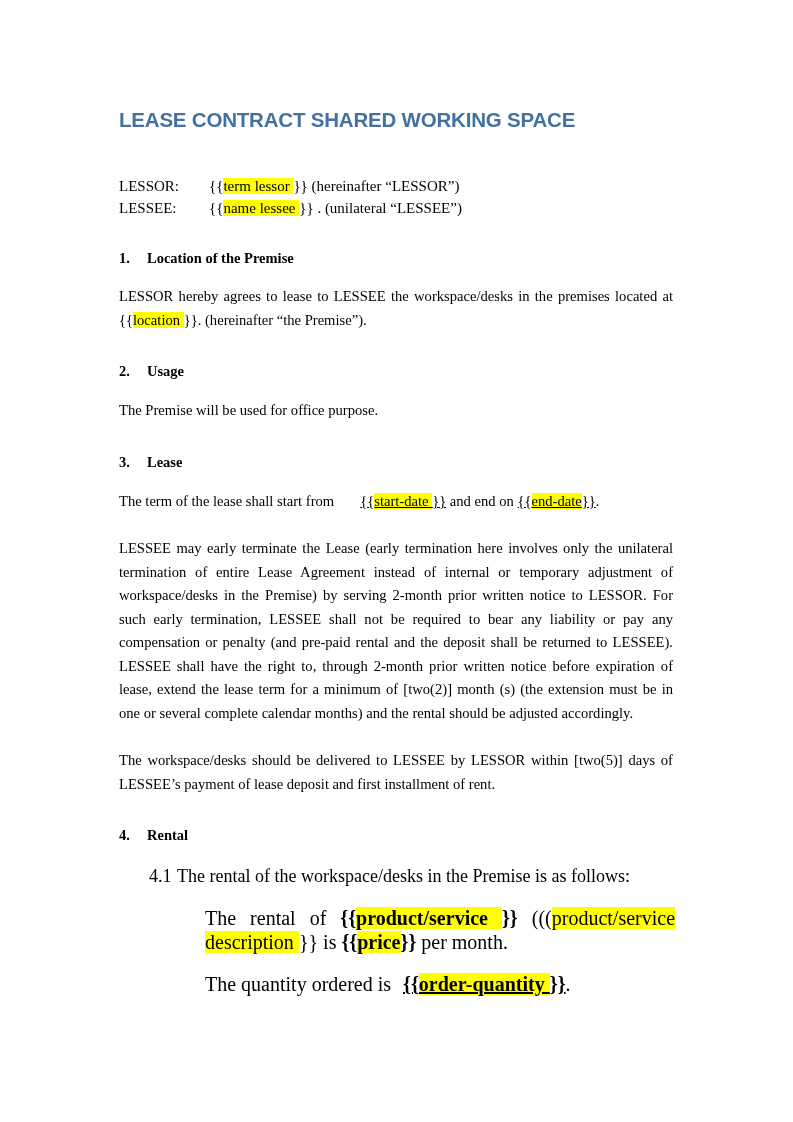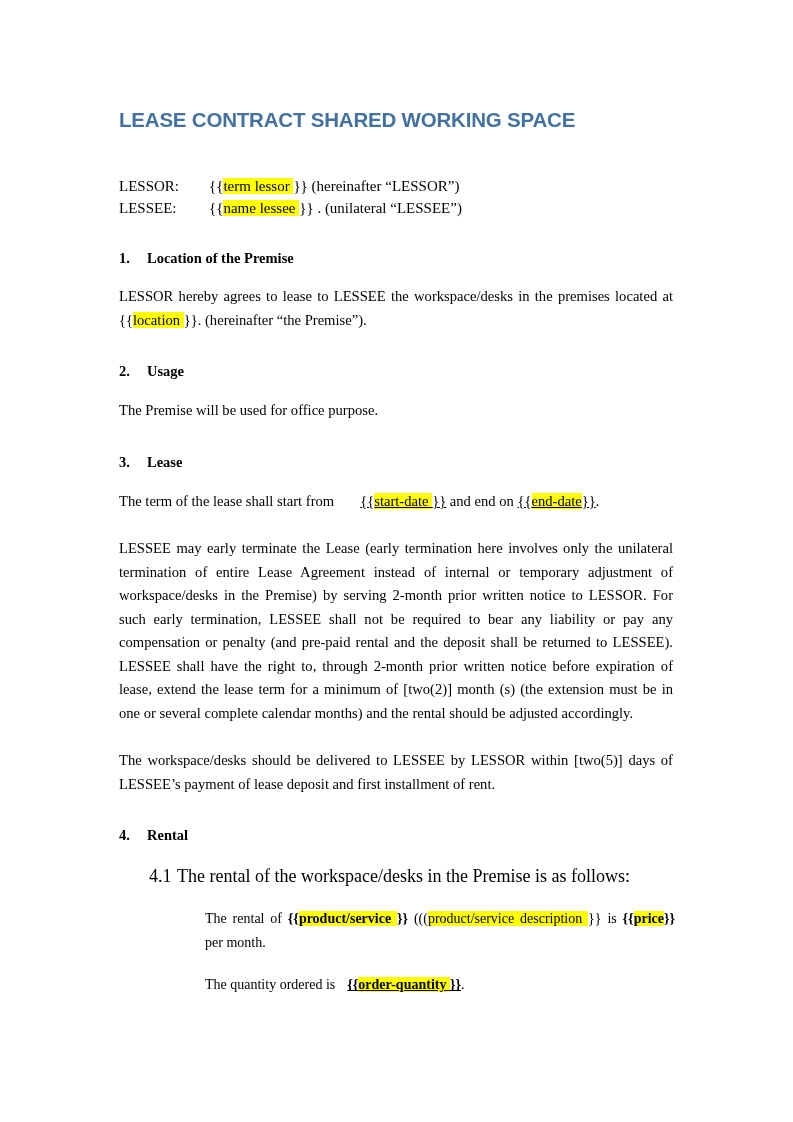--- a/index.html
+++ b/index.html
@@ -83,21 +83,21 @@
     font-size: 18px;
     line-height: 23.5px;
   }
   .sub-level-1 .subnum {
     display: inline-block;
     width: 28px;
   }
 
   .sub-level-2 {
     margin: 19px 0 0 86px;
-    font-size: 14px;
+    font-size: 20px;
     line-height: 23.5px;
     width: 470px;
     text-align: justify;
   }
   .sub-level-2.tight {
     text-align: left;
   }
 
   .hl {
     background-color: #FFFF00;

